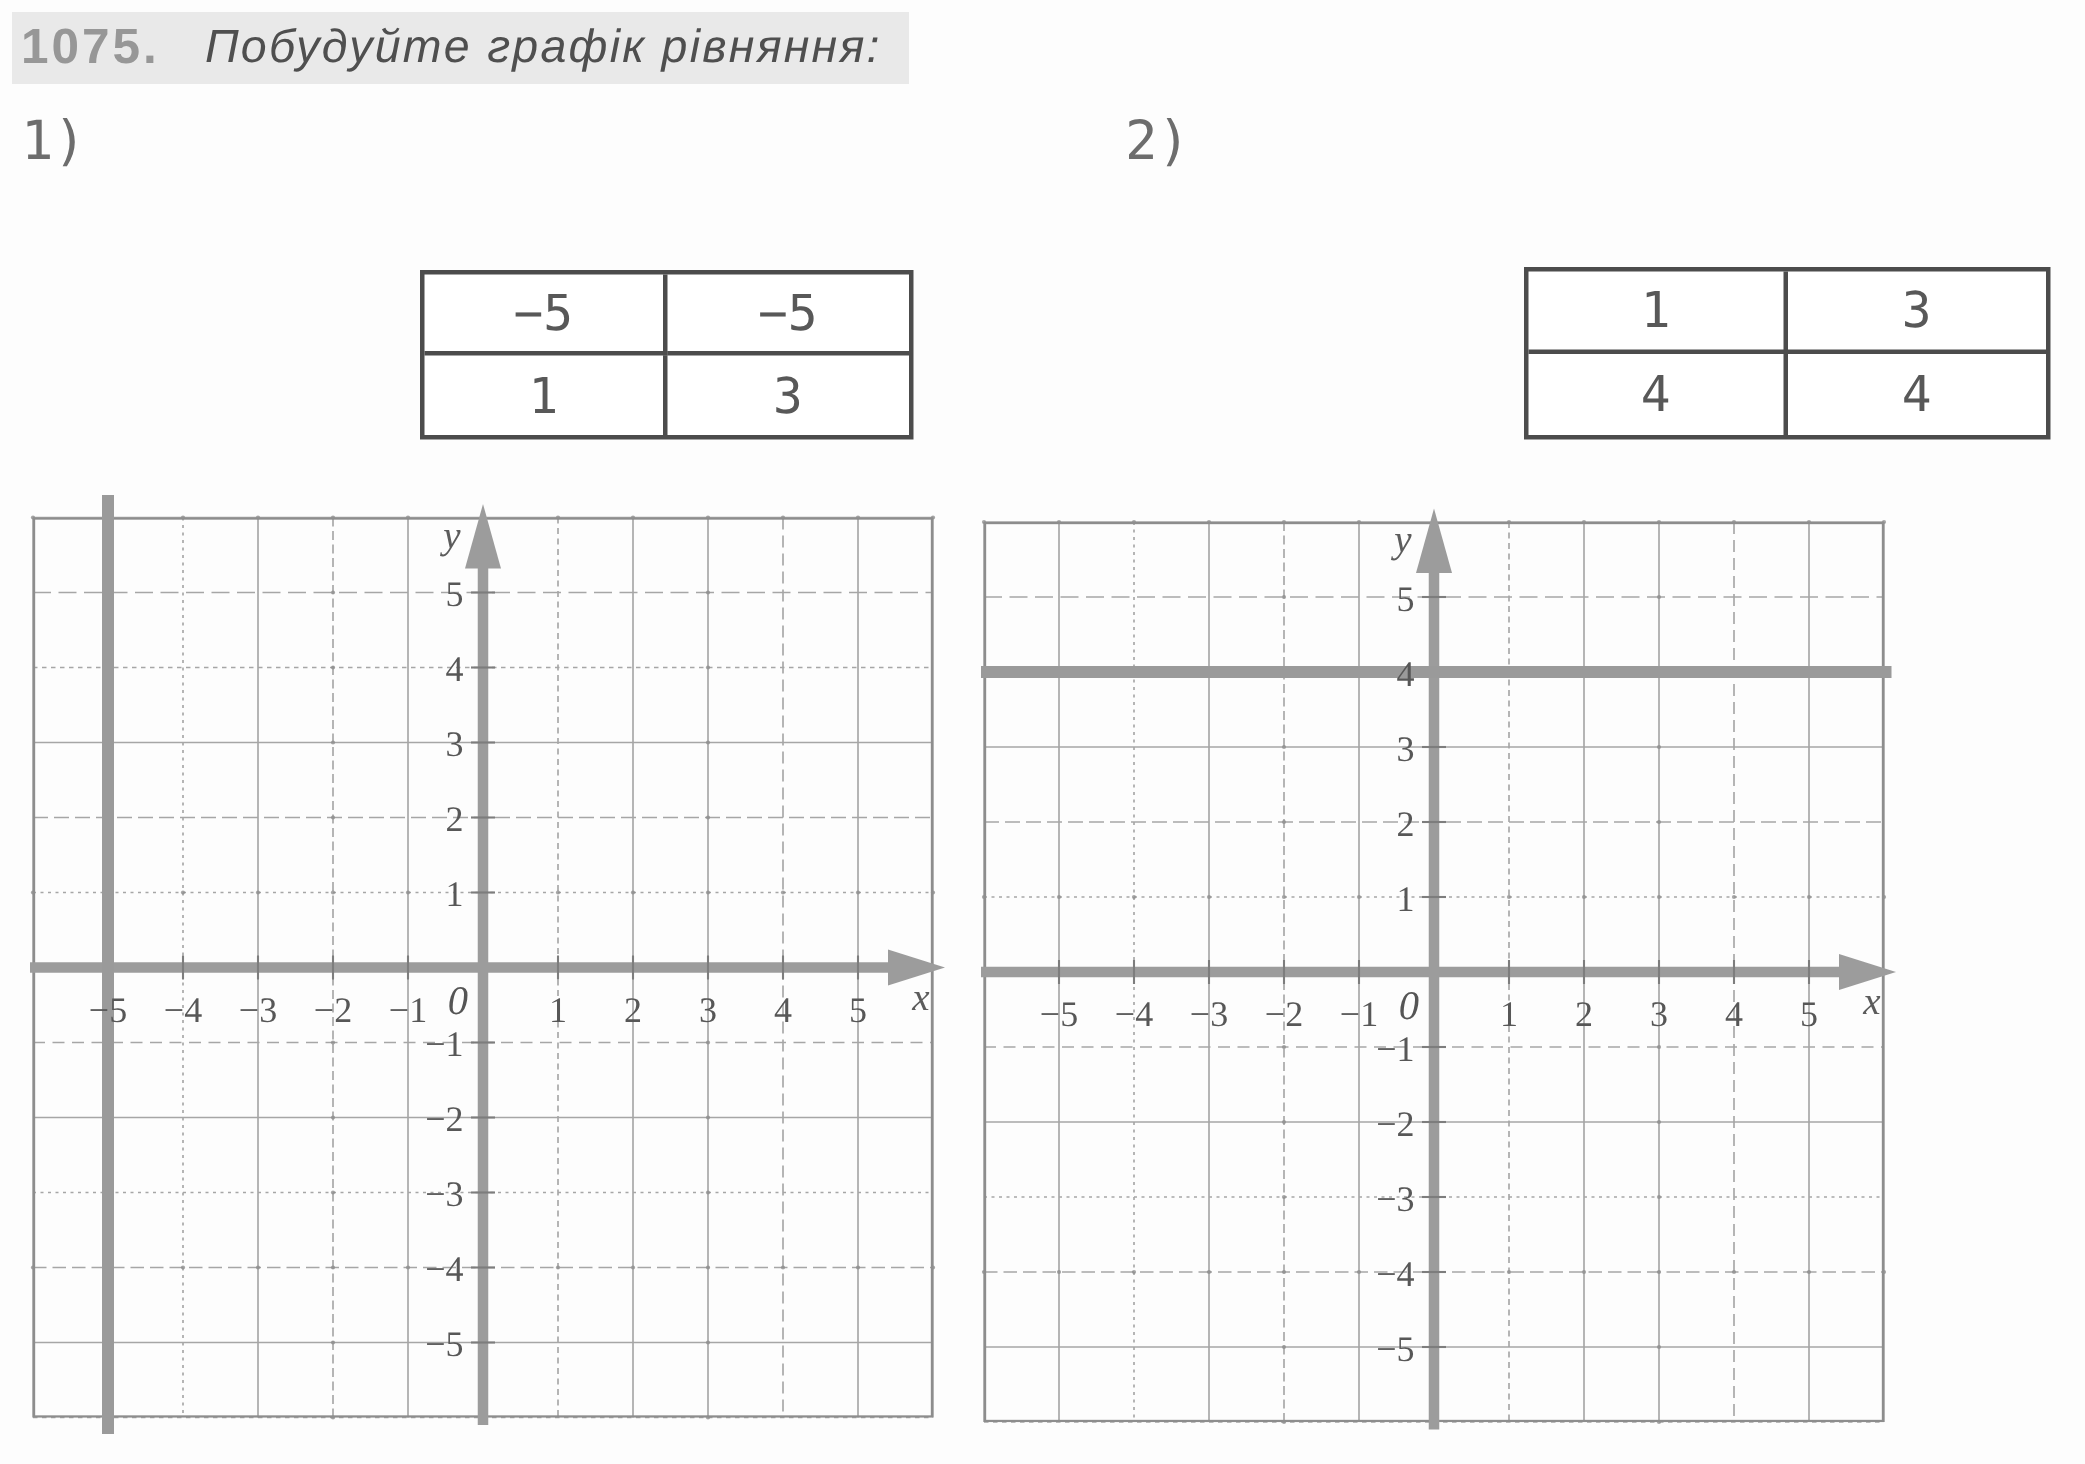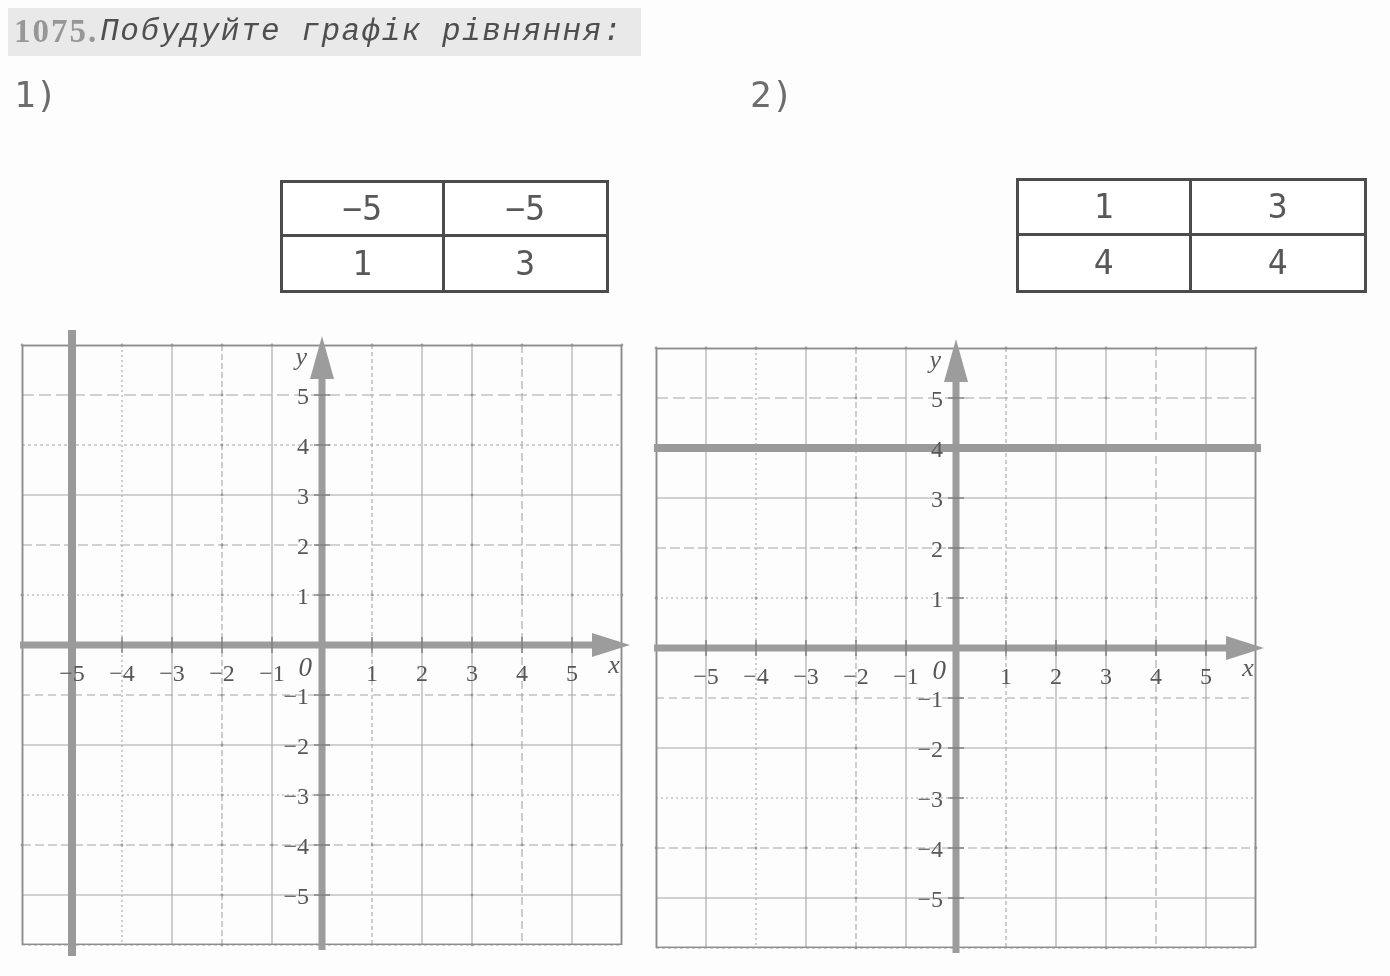--- a/index.html
+++ b/index.html
@@ -6,25 +6,25 @@
   body{
     width:1390px;height:976px;position:relative;overflow:hidden;
     background:#fdfdfd;font-family:"DejaVu Sans",sans-serif;
   }
   .title-highlight{
     position:absolute;left:8px;top:8px;height:46px;
     background:#e9e9e9;display:flex;align-items:center;
     padding:0 18px 2px 6px;white-space:nowrap;
   }
   .title-num{
-    font-family:Liberation Serif, serif;font-weight:bold;
-    font-size:33px;color:#979797;letter-spacing:2px;margin-right:2px;
+    font-family:Liberation Sans, sans-serif;font-weight:bold;
+    font-size:33px;color:#979797;letter-spacing:2px;margin-right:30px;
   }
   .title-txt{
-    font-family:Liberation Mono, monospace;font-style:italic;
+    font-family:Liberation Sans, sans-serif;font-style:italic;
     font-size:31px;color:#4f4f4f;letter-spacing:1.5px;
   }
   .part-label{
     position:absolute;font-family:"DejaVu Sans Mono",monospace;
     font-size:36px;color:#6d6d6d;
   }
   #part1{left:14px;top:74px;}
   #part2{left:750px;top:74px;}
   .vtable{
     position:absolute;display:grid;box-sizing:border-box;

